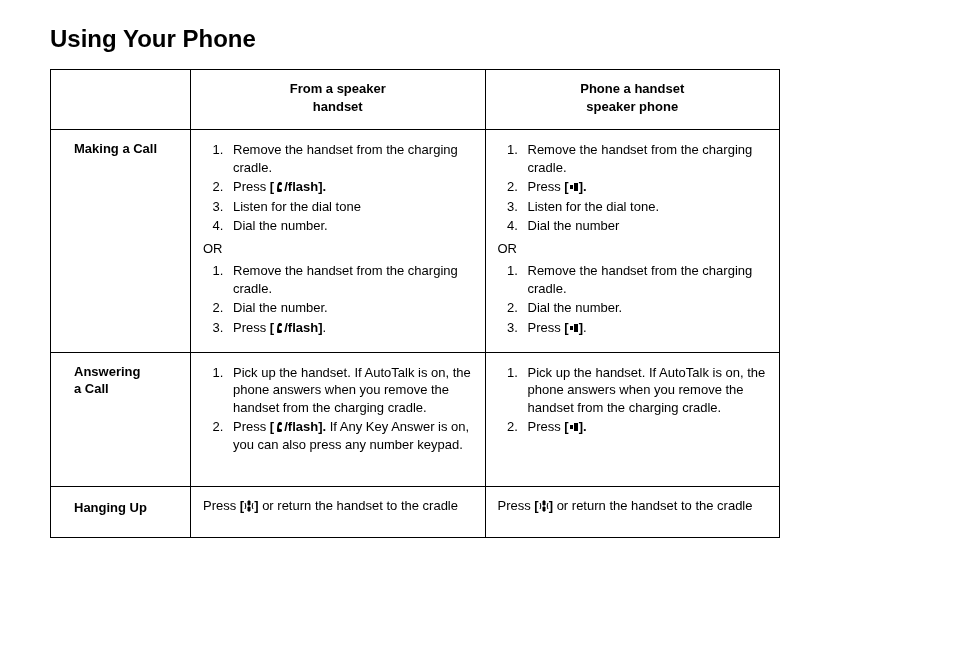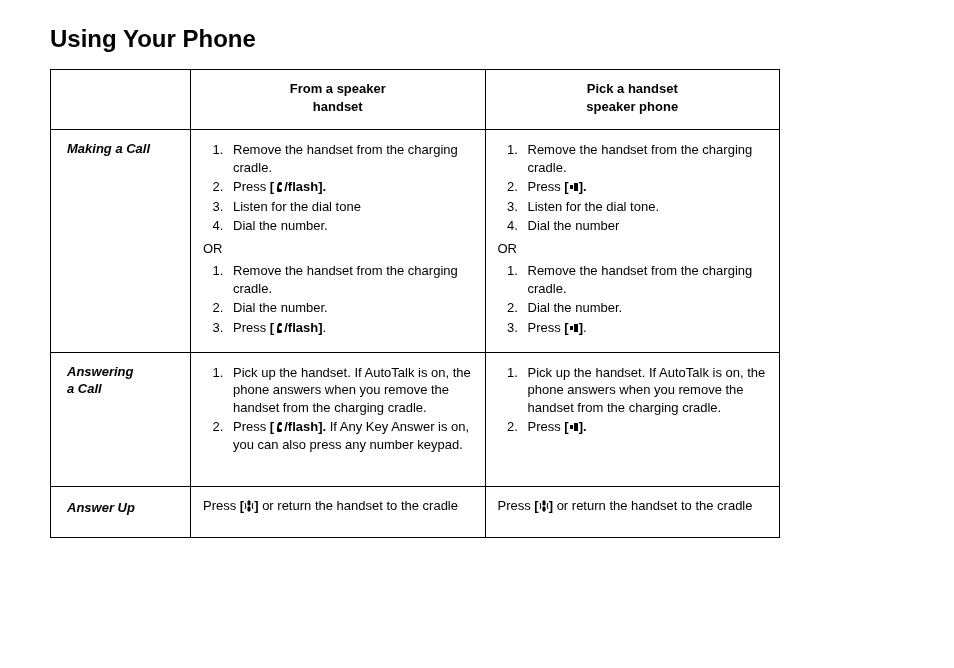--- a/index.html
+++ b/index.html
@@ -36,23 +36,22 @@
     width: 140px;
   }
   th.header-cell {
     text-align: center;
     font-weight: bold;
     padding: 10px 8px 14px 8px;
     font-size: 13px;
   }
   td.row-label {
     font-weight: bold;
-    padding: 10px 16px;
+    padding: 10px 23px;
     vertical-align: middle;
-    font-style: italic;
   }
   td.cell {
     padding: 8px 12px 12px 12px;
   }
   ol.steps {
     margin: 2px 0 2px 0;
     padding-left: 24px;
   }
   ol.steps li {
     padding: 1px 0 1px 6px;
@@ -96,21 +95,21 @@
       <col>
     </colgroup>
     <tbody>
         <tr>
       <th class="col-lbl"></th>
       <th class="header-cell">
         <span>From a speaker</span><br>
         <span>handset</span>
       </th>
       <th class="header-cell">
-        <span>Pick a handset</span><br>
+        <span>Phone a handset</span><br>
         <span>speaker phone</span>
       </th>
     </tr>
 
     <tr>
       <td class="row-label">Making a Call</td>
 
       <td class="cell">
         <ol class="steps">
           <li>Remove the handset from the charging cradle.</li>
@@ -181,21 +180,21 @@
           <li>
             <span>Press </span><b class="key"><span>[</span><svg class="icon" viewBox="0 0 10 12">
                     <path fill="#000" d="M1 4 L4 4 L4 8 L1 8 Z M5 2 L9 2 L9 10 L5 10 Z"></path>
                   </svg><span>].</span></b>
           </li>
         </ol>
       </td>
     </tr>
 
     <tr>
-      <td class="row-label" style="padding-top:12px;padding-bottom:20px;vertical-align:top">Answer Up</td>
+      <td class="row-label" style="padding-top:12px;padding-bottom:20px;vertical-align:top">Hanging Up</td>
 
       <td class="cell">
         <div class="single">
           <span>Press </span><b class="key"><span>[</span><svg class="icon" viewBox="0 0 10 12">
                   <path fill="#000" stroke="#000" stroke-width="1" d="M4 1 L6 1 L6 5 L4 5 Z M4 7 L6 7 L6 11 L4 11 Z M1 3 C2 5 2 7 1 9 M9 3 C8 5 8 7 9 9"></path>
                 </svg><span>]</span></b><span> or return the handset to the cradle</span>
         </div>
       </td>
 
       <td class="cell">

